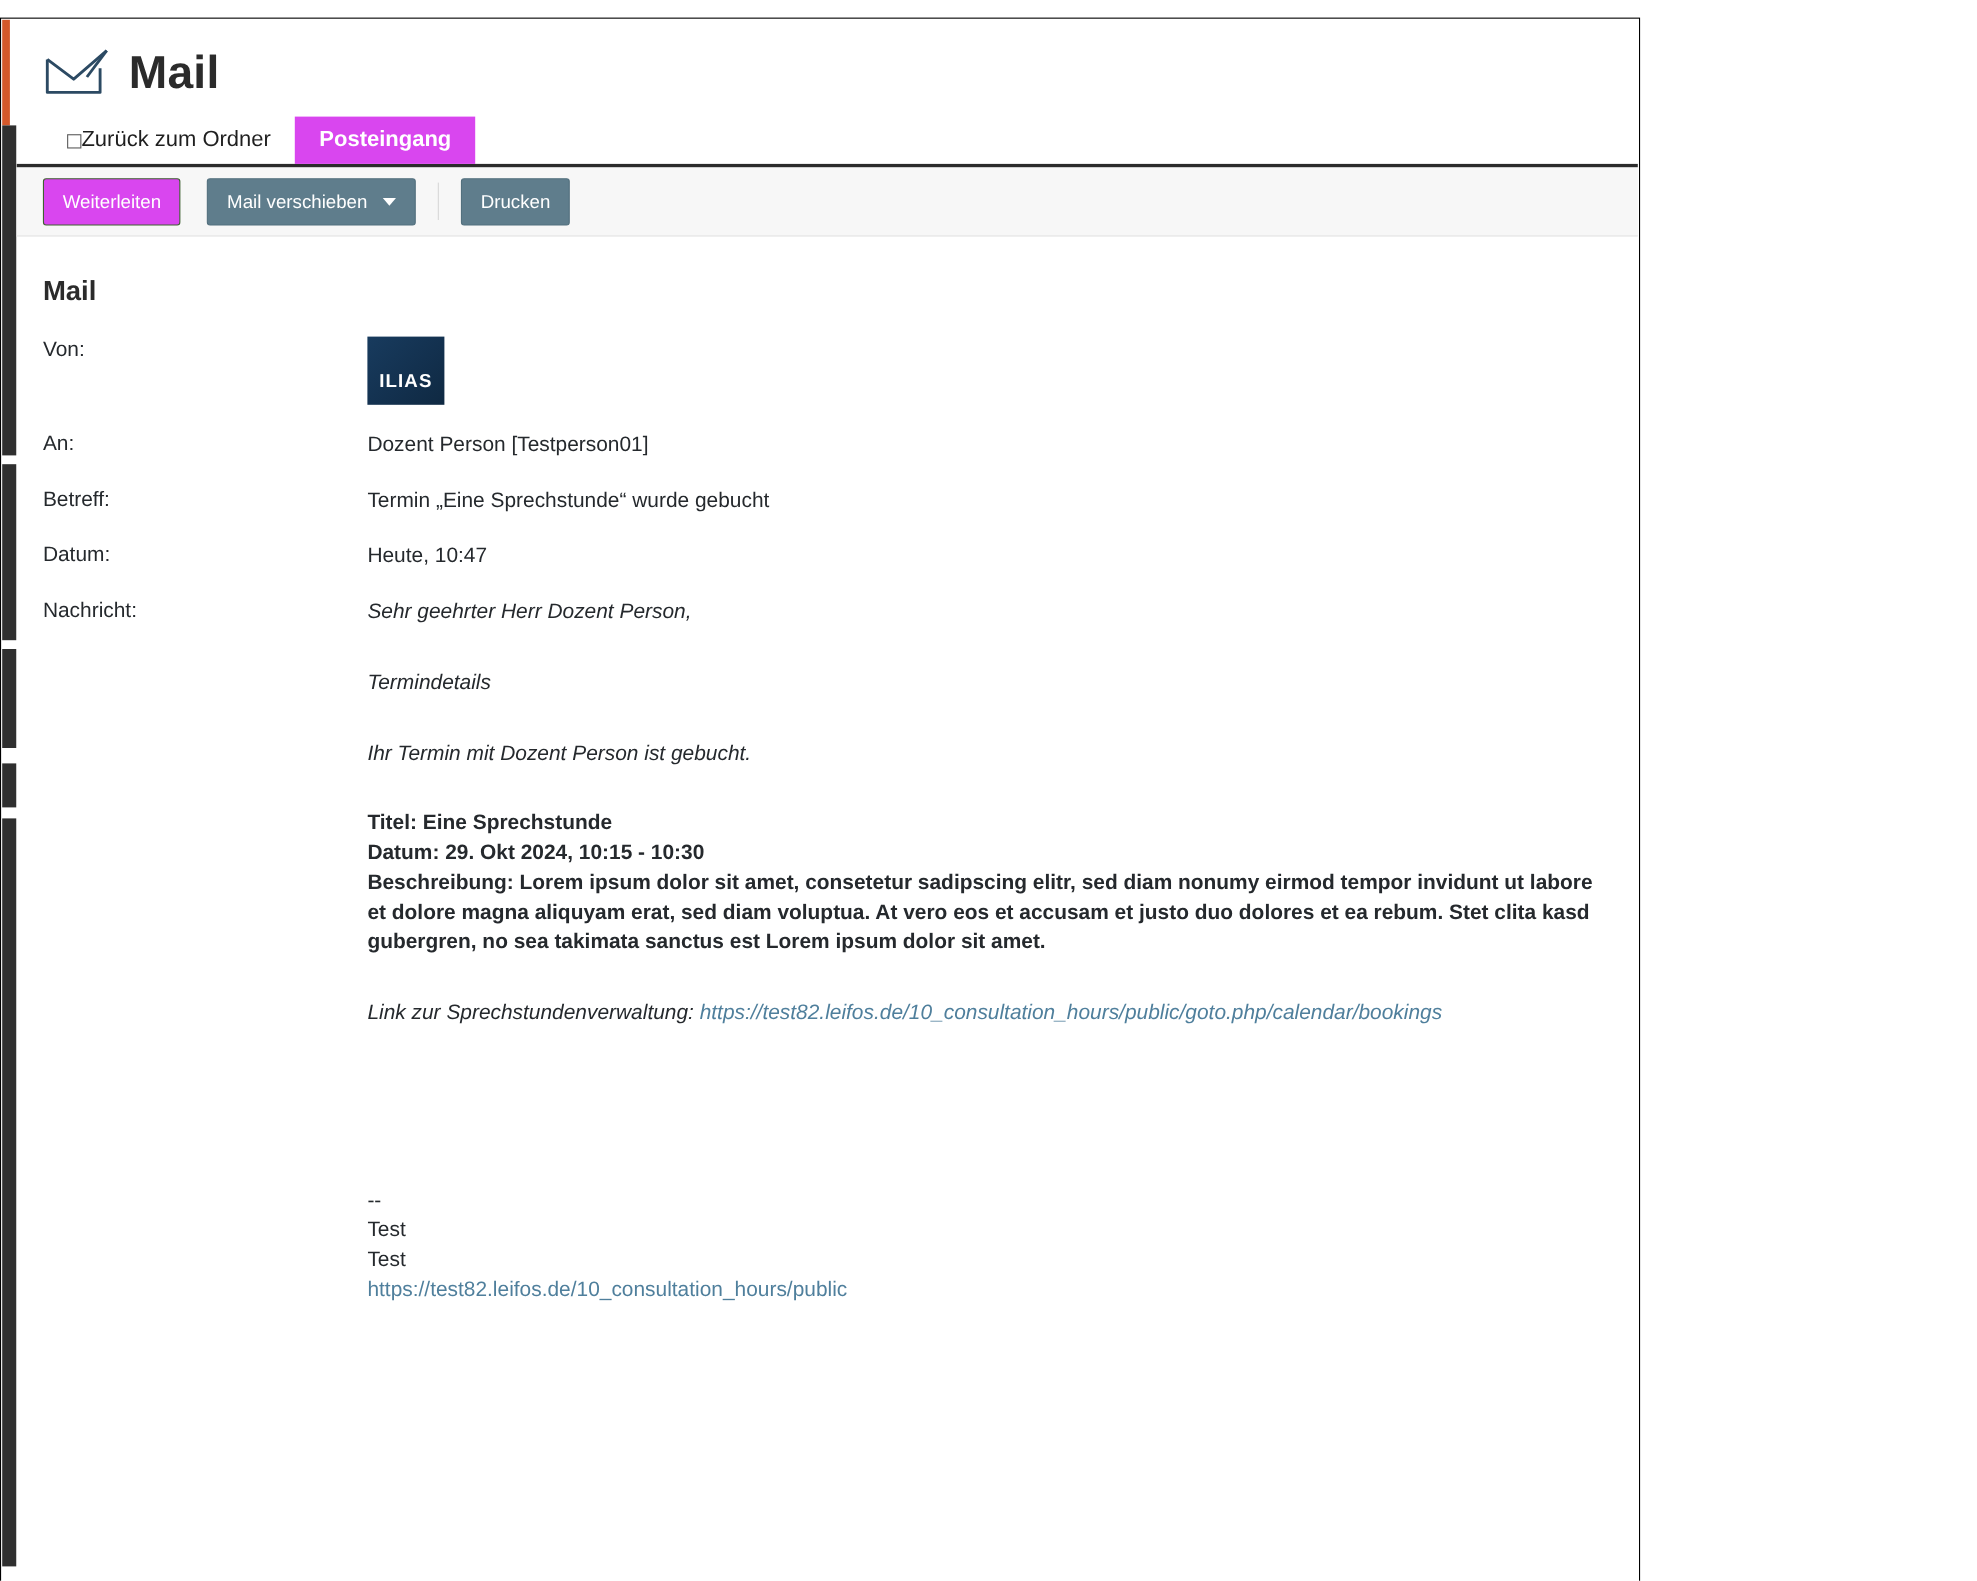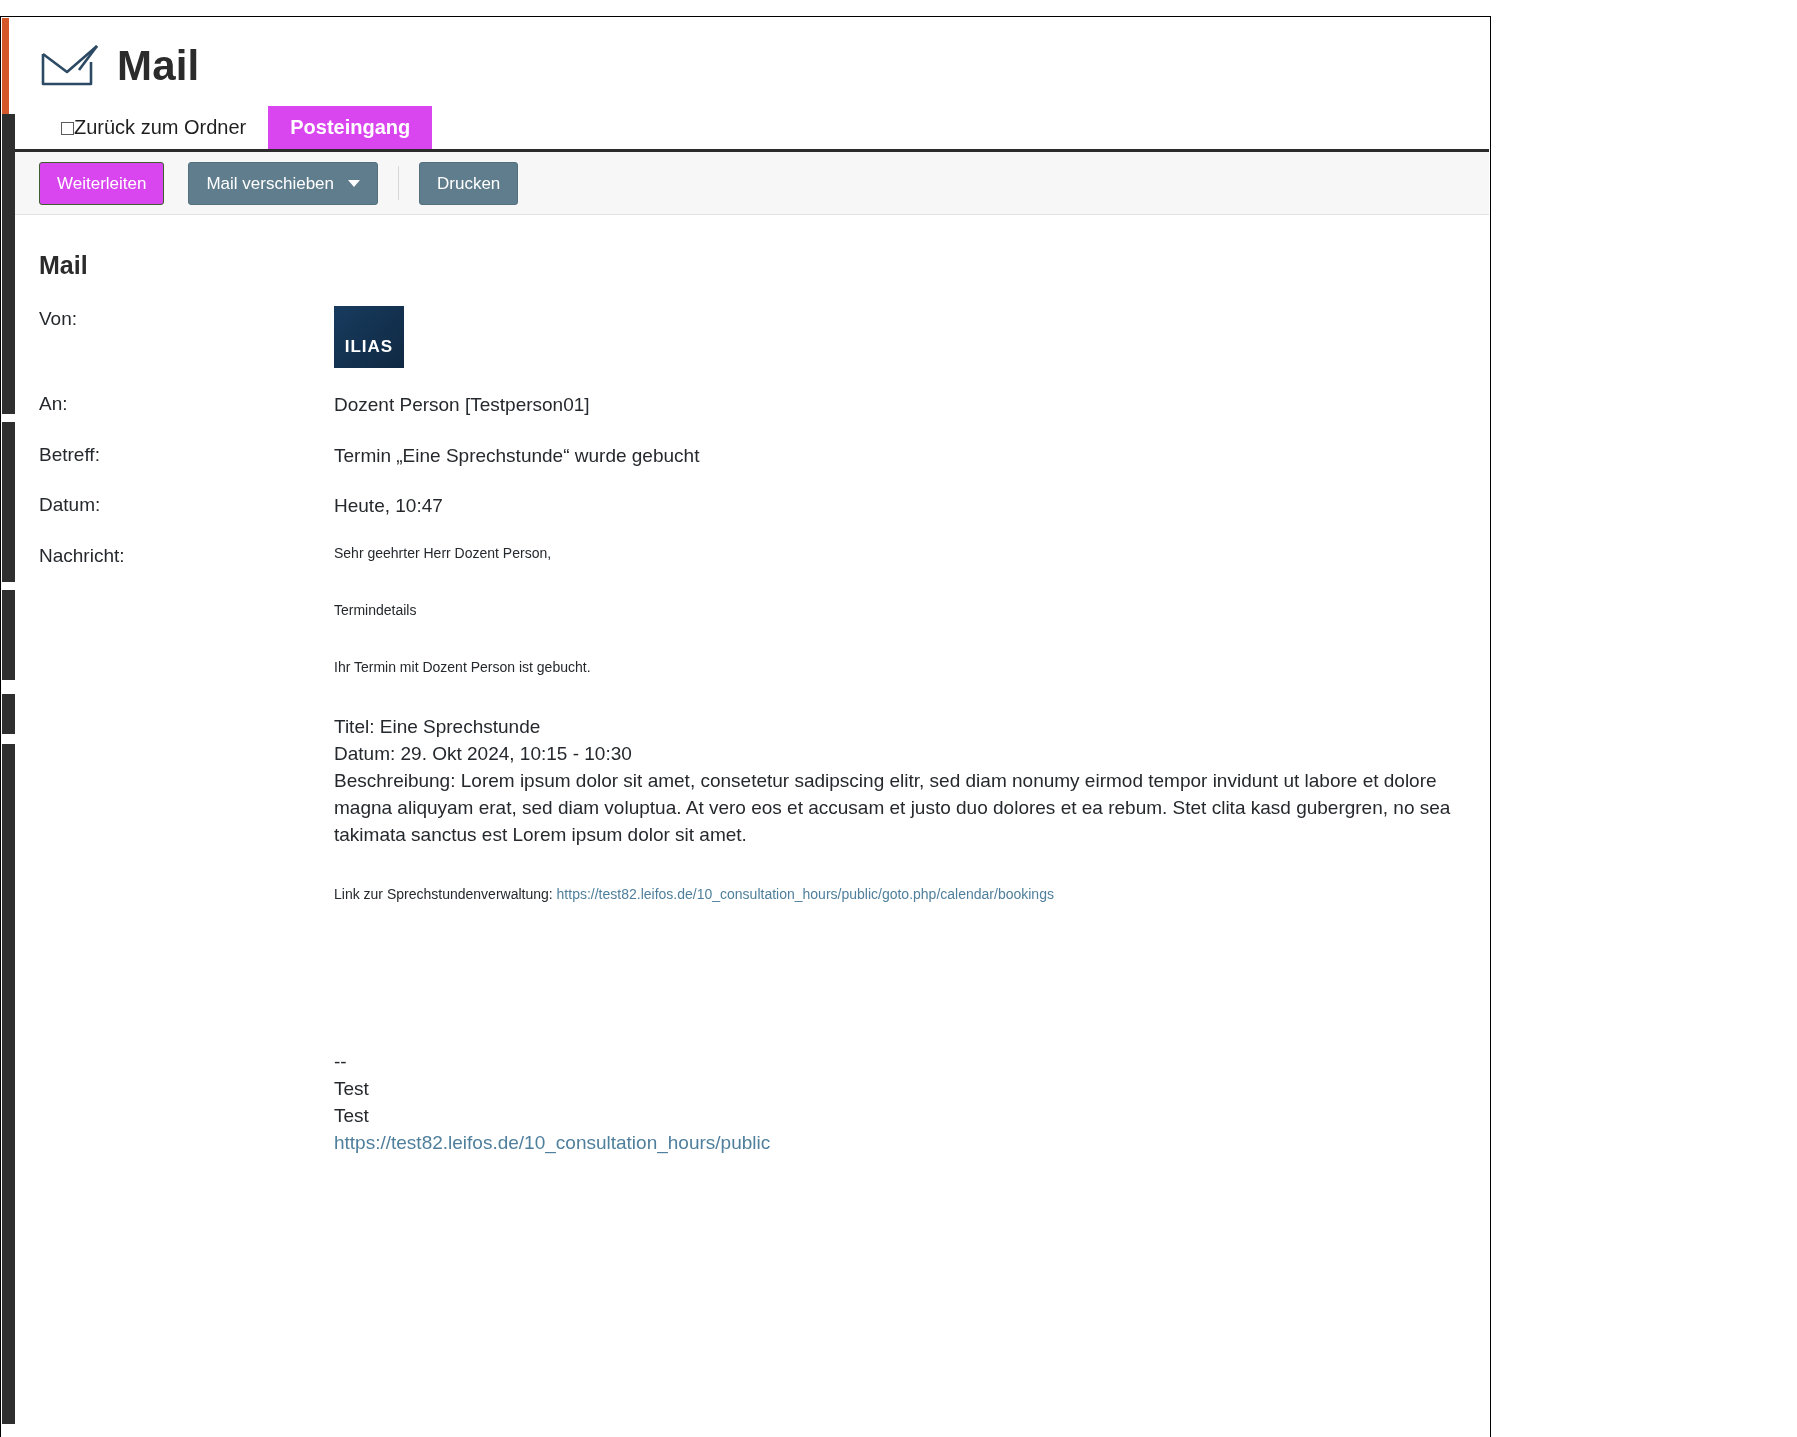--- a/index.html
+++ b/index.html
@@ -215,30 +215,32 @@
     color: #ffffff;
     font-size: 17px;
     font-weight: bold;
     letter-spacing: 1px;
   }
 
   .msg-block {
     max-width: 1410px;
   }
   .msg-para {
-    font-size: 14px;
+    font-size: 19px;
     color: #25292d;
     margin: 0 0 36px 0;
     line-height: 1.5;
+    font-style: italic;
   }
   .msg-details {
     font-size: 19px;
     color: #25292d;
     margin: 0 0 36px 0;
     line-height: 1.42;
+    font-weight: bold;
   }
   .msg-details .wrap {
     display: block;
   }
   a.link {
     color: #4f7f9c;
     text-decoration: none;
     cursor: pointer;
   }
 

